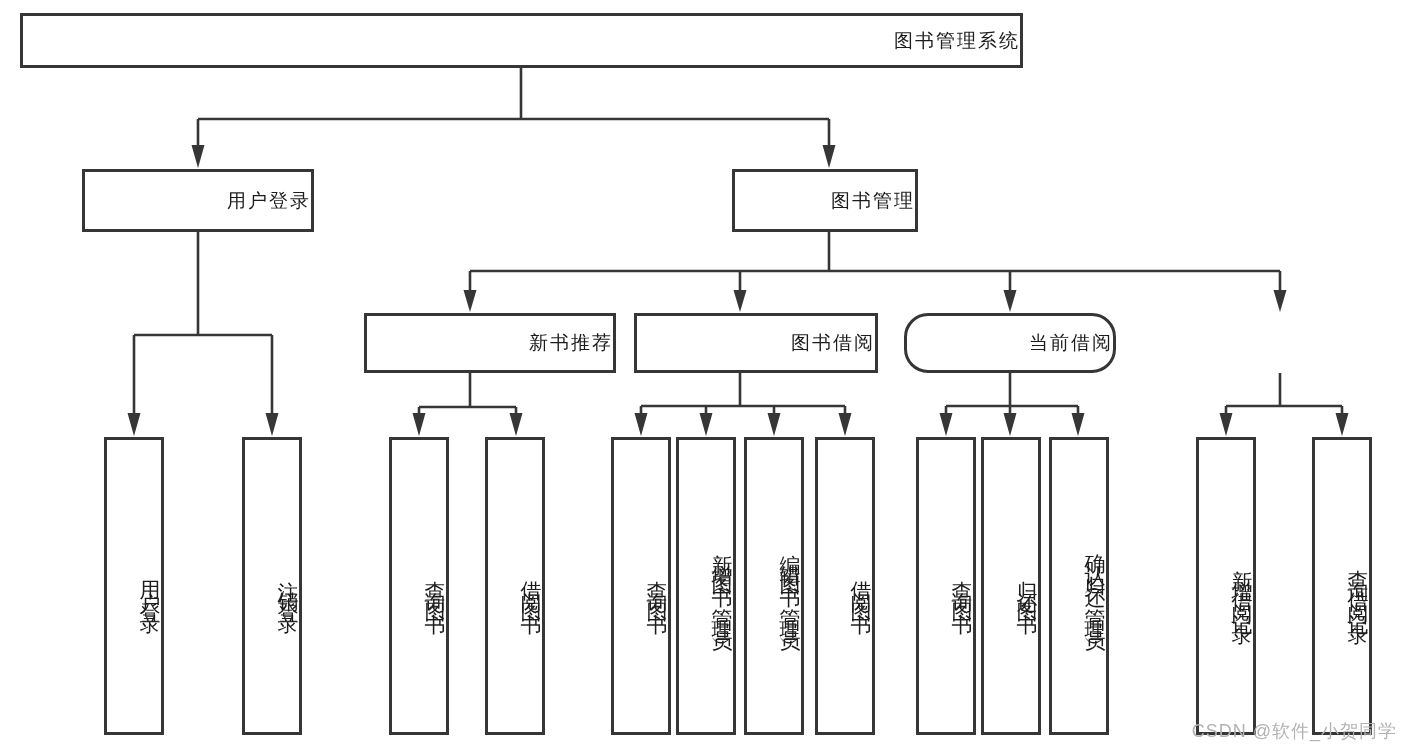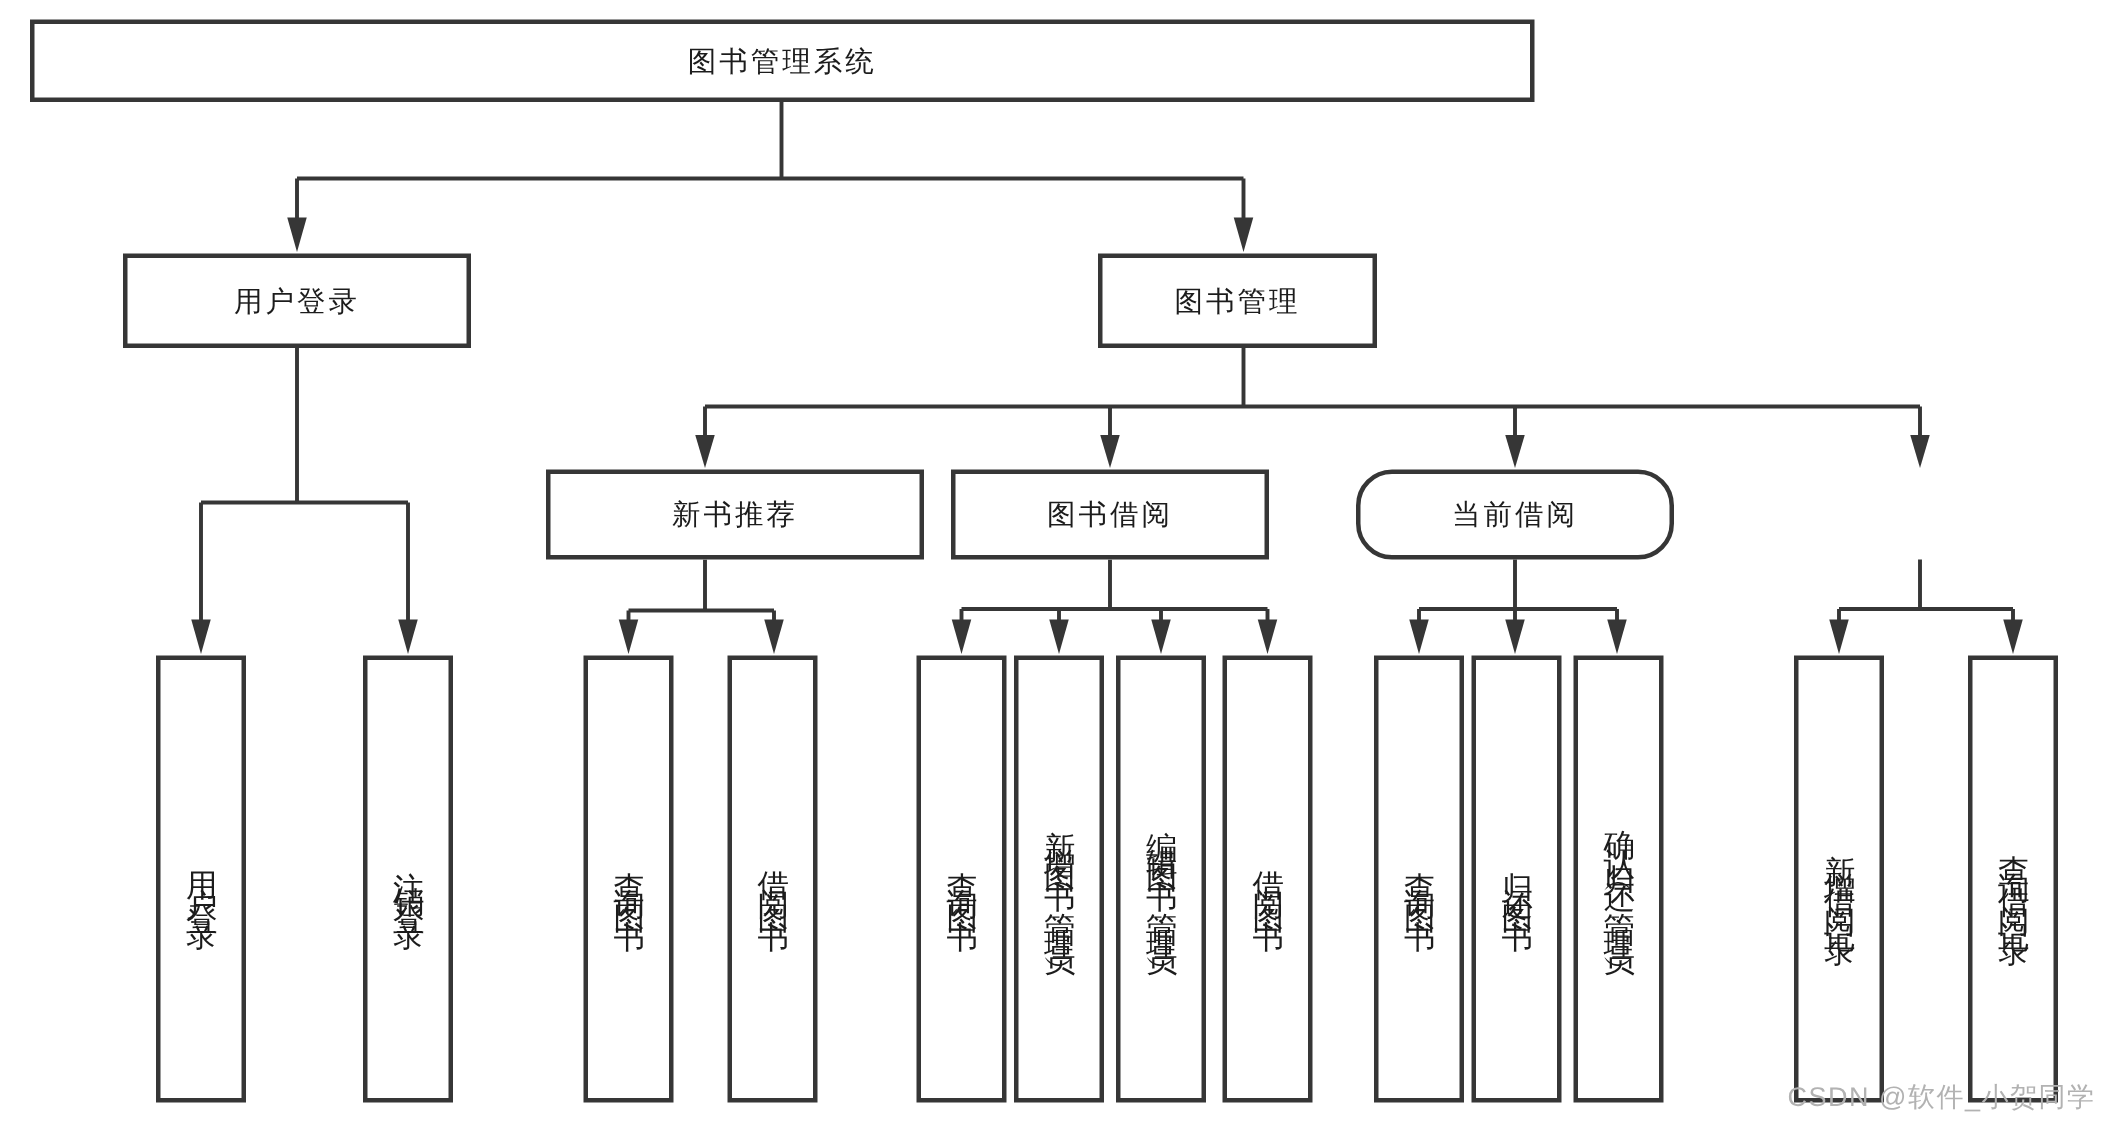--- a/index.html
+++ b/index.html
@@ -6,21 +6,21 @@
   body{font-family:"Liberation Sans","DejaVu Sans",sans-serif;}
   #canvas{position:relative;width:1405px;height:747px;background:#ffffff;overflow:hidden;}
   #wires{position:absolute;left:0;top:0;width:1405px;height:747px;}
   .node{
     position:absolute;
     box-sizing:border-box;
     border:3px solid #363636;
     background:#ffffff;
     display:flex;
     align-items:center;
-    justify-content:center;
+    justify-content:flex-end;
     color:#1c1c1c;
   }
   .hbox{font-size:19px;letter-spacing:2px;}
   .vbox{font-size:21px;}
   .vbox .vtext{
     writing-mode:vertical-rl;
     text-orientation:mixed;
     letter-spacing:11px;
     line-height:1;
     white-space:nowrap;
@@ -90,21 +90,21 @@
   <div class="node hbox" style="left:82px;top:169px;width:232px;height:63px;">
     <span>用户登录</span>
   </div>
   <div class="node hbox" style="left:732px;top:169px;width:186px;height:63px;">
     <span>图书管理</span>
   </div>
 
   <div class="node hbox" style="left:364px;top:313px;width:252px;height:60px;">
     <span>新书推荐</span>
   </div>
-  <div class="node hbox" style="left:634px;top:313px;width:212px;height:60px;">
+  <div class="node hbox" style="left:634px;top:313px;width:244px;height:60px;">
     <span>图书借阅</span>
   </div>
   <div class="node hbox" style="left:904px;top:313px;width:212px;height:60px;border-radius:24px;">
     <span>当前借阅</span>
   </div>
 
   <div class="node vbox" style="left:104px;top:437px;width:60px;height:298px;">
     <span class="vtext">用户登录</span>
   </div>
   <div class="node vbox" style="left:242px;top:437px;width:60px;height:298px;">

